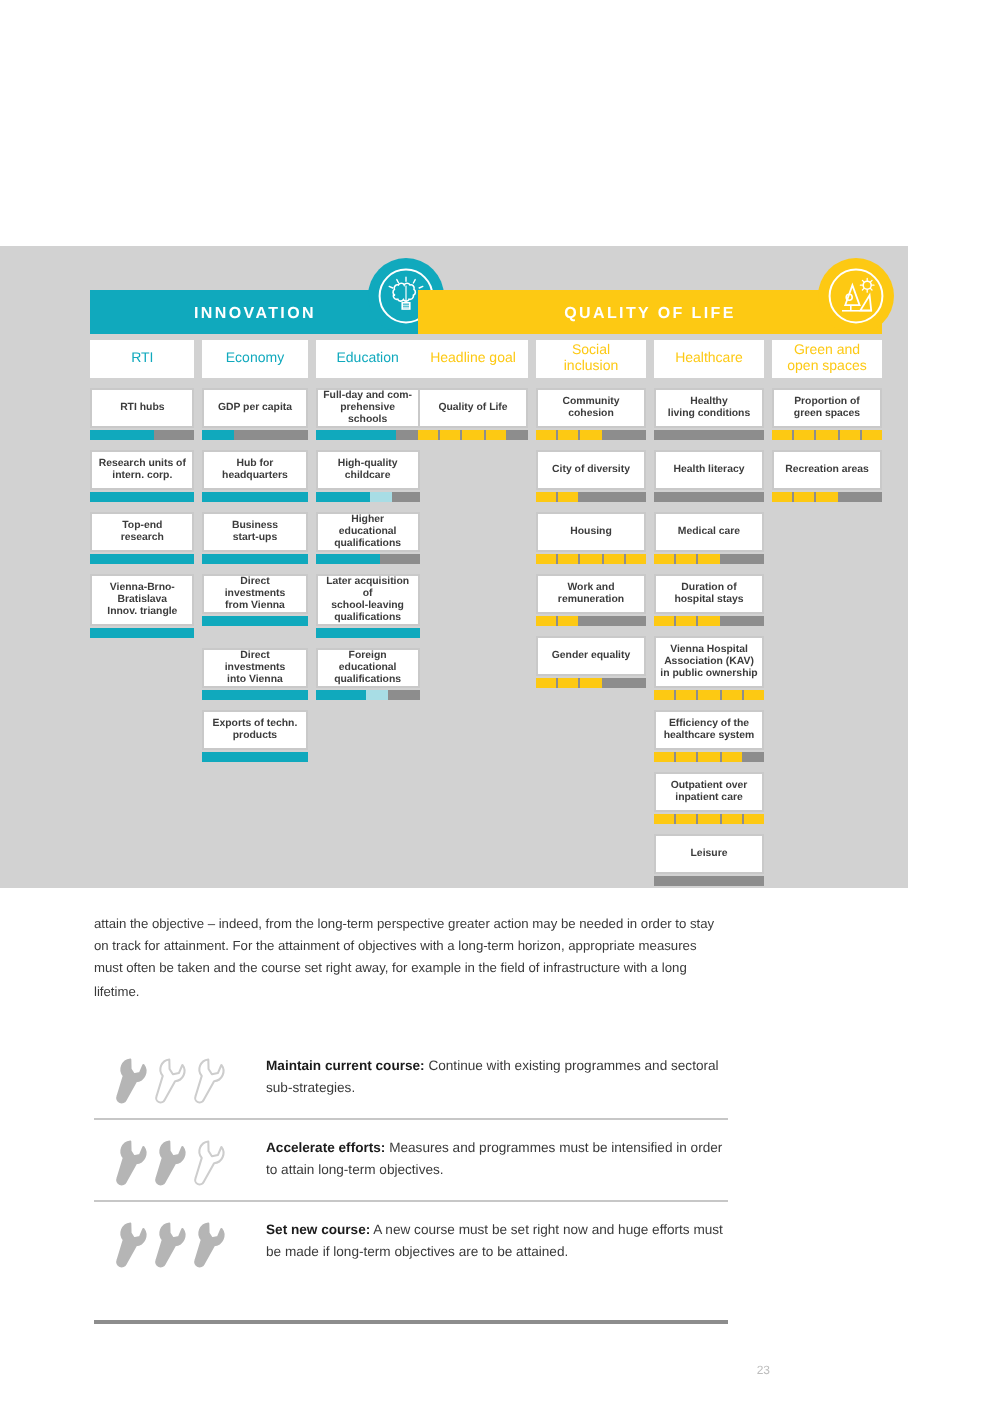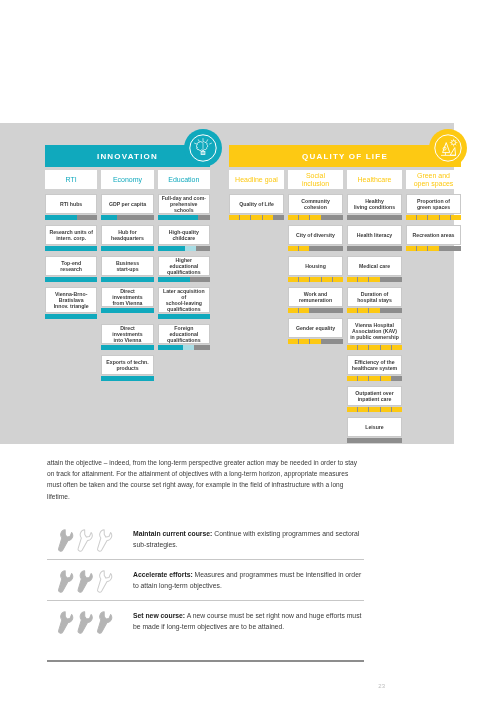--- a/index.html
+++ b/index.html
@@ -15,21 +15,21 @@
   .panel{
     position:absolute;left:0;top:123px;width:454px;height:321px;
     background:#d2d2d2;
   }
 
   .chartwrap{position:absolute;left:45px;top:22px;width:400px;height:290px;}
 
   
   .group{position:absolute;top:0;}
   .group.innovation{left:0;width:165px;}
-  .group.quality{left:184px;width:232px;}
+  .group.quality{left:164px;width:232px;}
 
   .grp-banner{
     height:22px;color:#ffffff;font-size:8px;font-weight:bold;
     letter-spacing:1.2px;display:flex;align-items:center;
     justify-content:center;position:relative;
   }
   .innovation .grp-banner{background:#10a9bd;}
   .quality .grp-banner{background:#fdc913;}
 
   .grp-icon{

